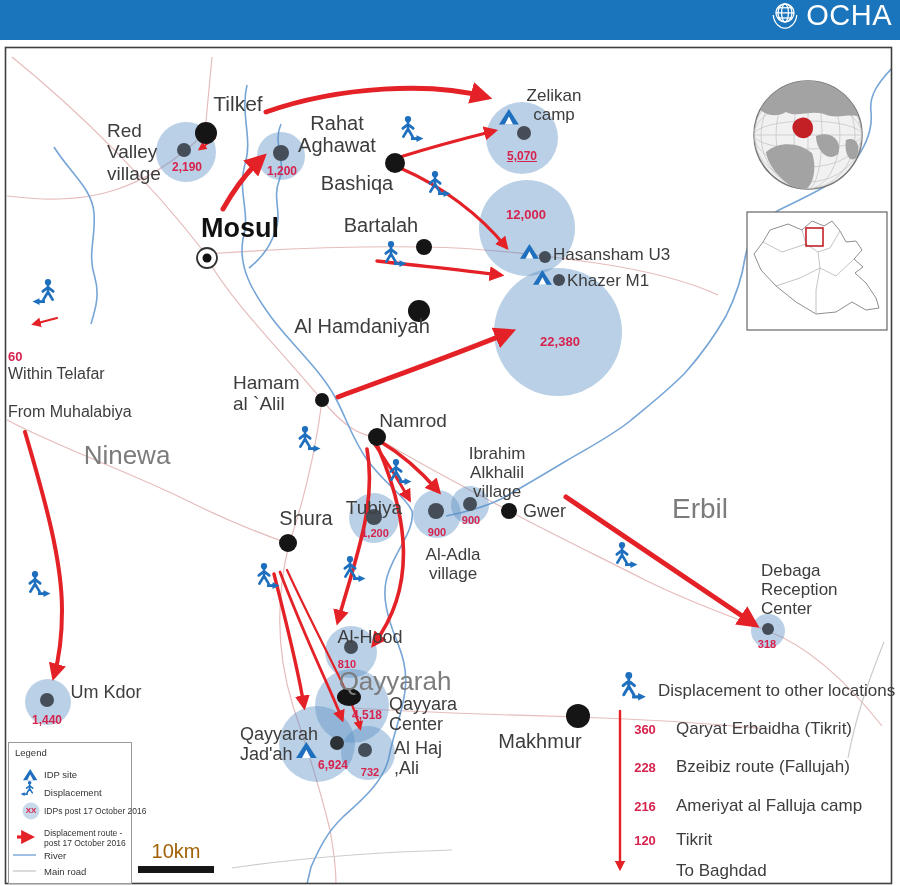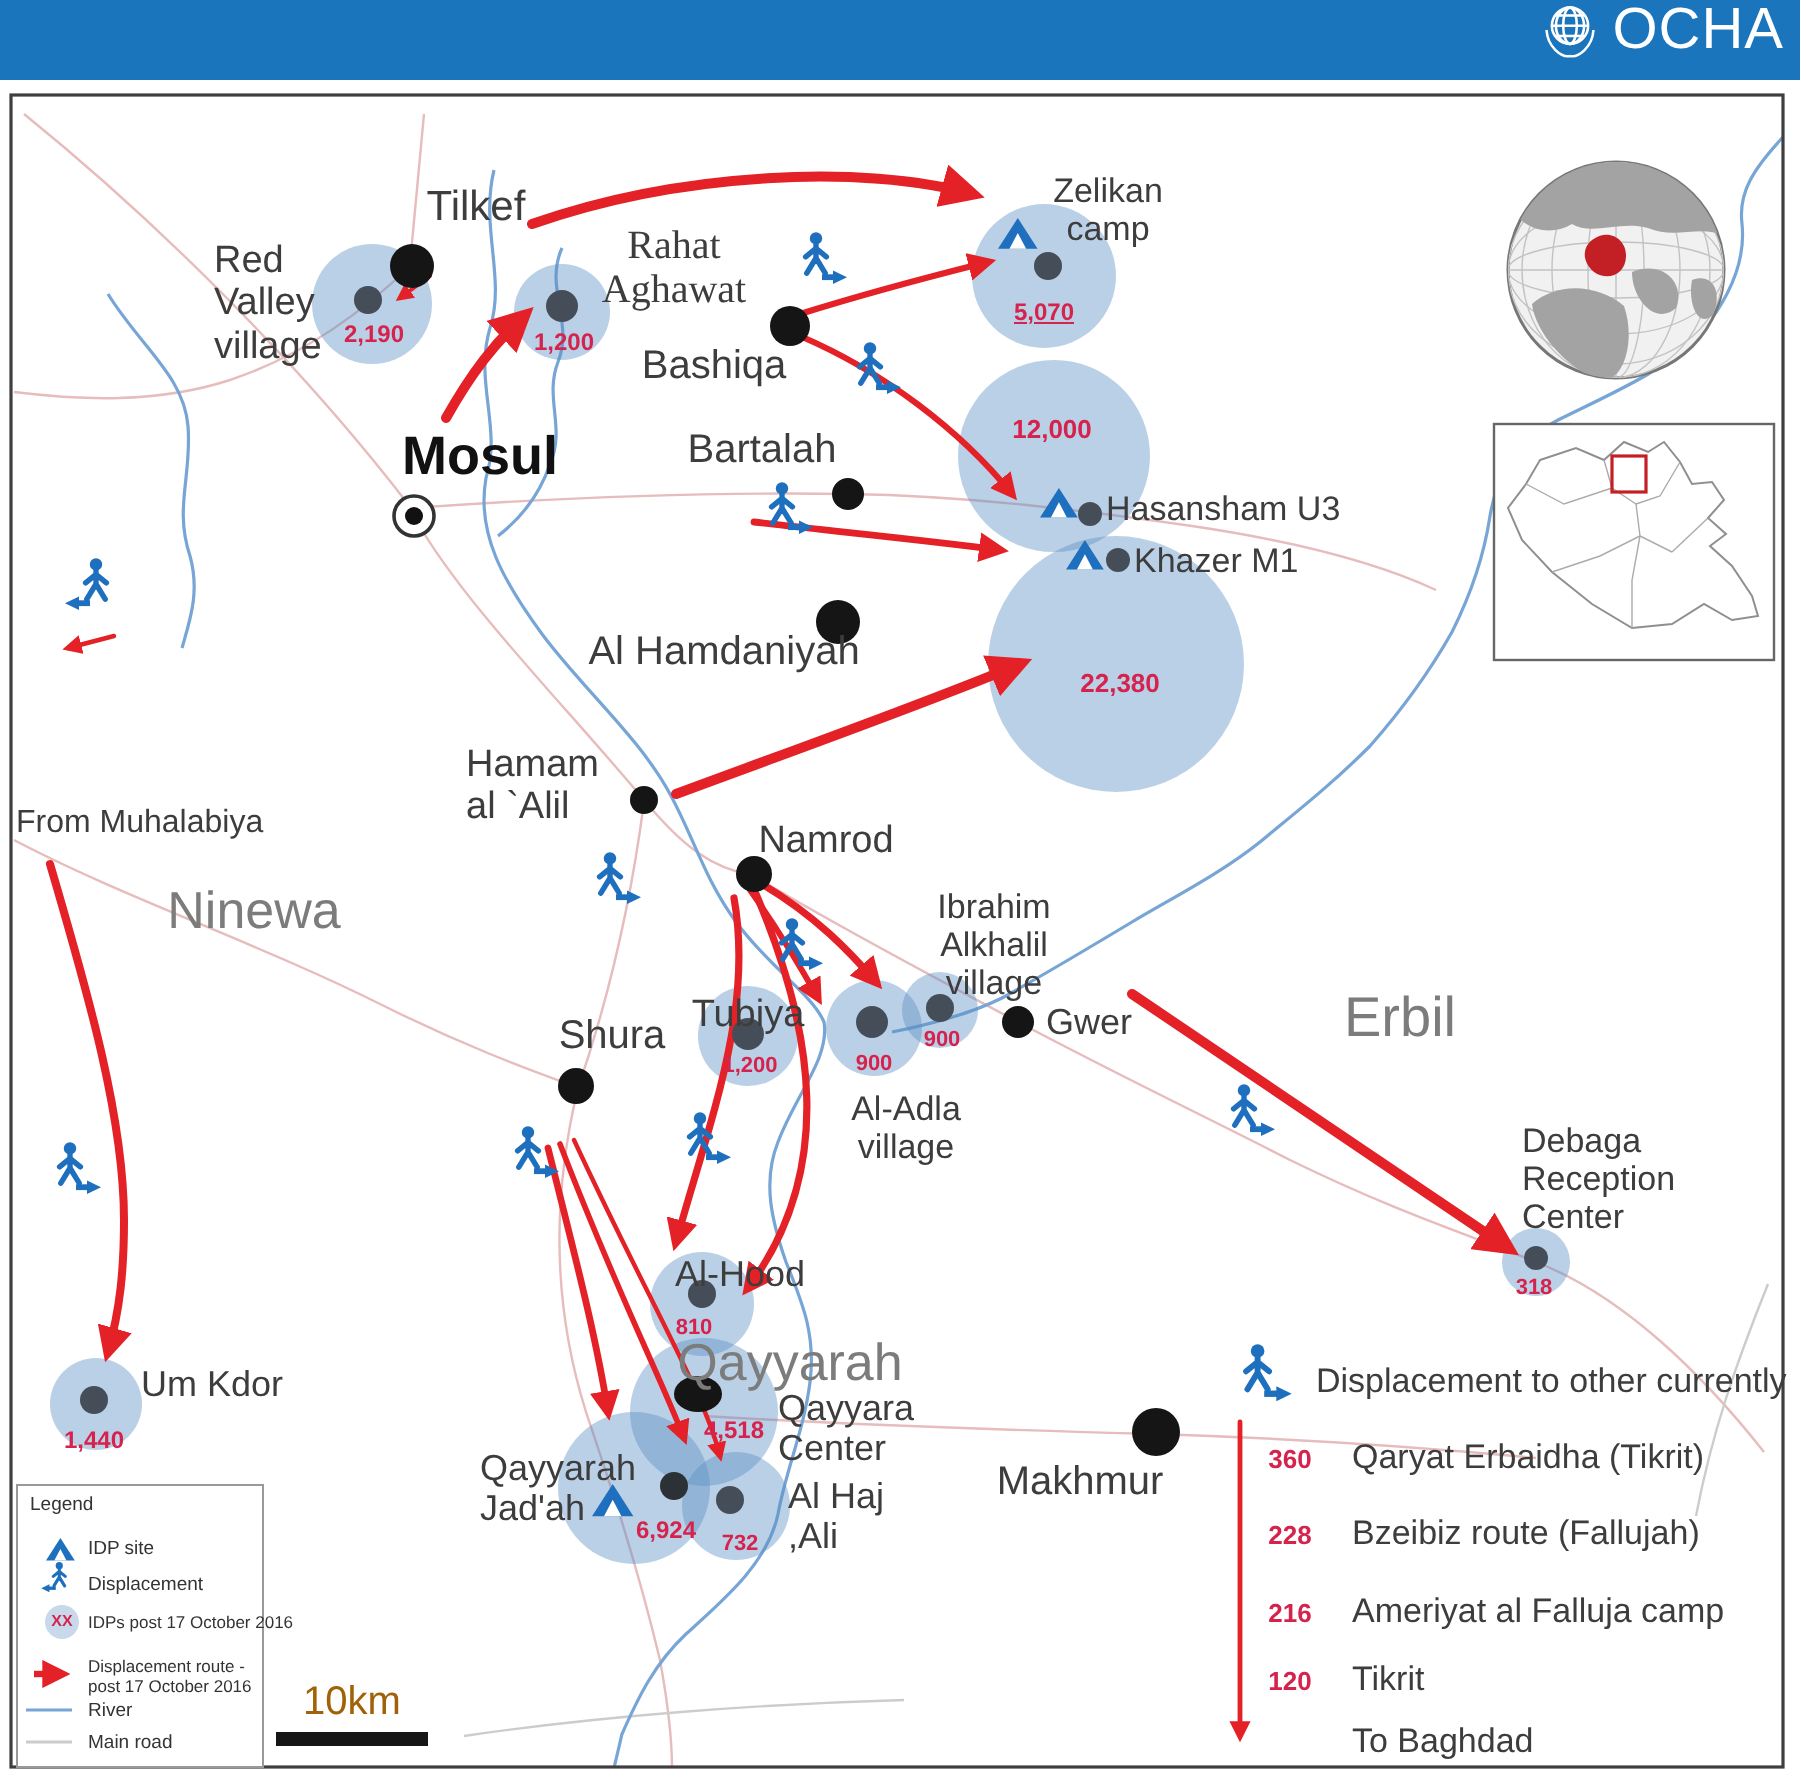--- a/index.html
+++ b/index.html
@@ -239,21 +239,21 @@
       </g>
     </g>
 
     <rect x="5.5" y="47.5" width="886" height="836" fill="none" stroke="#3f3f3f" stroke-width="1.6"></rect>
   </svg>
 
   <div class="t tc" style="left:238px;top:92px;font-size:21px;">Tilkef</div>
   <div class="t" style="left:107px;top:120px;font-size:19px;">Red
 Valley
 village</div>
-  <div class="t tc" style="left:337px;top:112px;font-size:20px;font-family:Liberation Serif, serif;">Rahat
+  <div class="t tc" style="left:337px;top:112px;font-size:20px;">Rahat
 Aghawat</div>
   <div class="t tc" style="left:357px;top:172px;font-size:20px;">Bashiqa</div>
   <div class="t tc" style="left:240px;top:213px;font-size:27px;font-weight:bold;color:#111;">Mosul</div>
   <div class="t tc" style="left:381px;top:214px;font-size:20px;">Bartalah</div>
   <div class="t tc" style="left:554px;top:86px;font-size:17px;">Zelikan
 camp</div>
   <div class="t" style="left:553px;top:245px;font-size:17px;">Hasansham U3</div>
   <div class="t" style="left:567px;top:271px;font-size:17px;">Khazer M1</div>
   <div class="t tc" style="left:362px;top:315px;font-size:20px;">Al Hamdaniyah</div>
   <div class="t" style="left:233px;top:372px;font-size:19px;">Hamam
@@ -277,37 +277,41 @@
   <div class="t" style="left:389px;top:694px;font-size:18px;">Qayyara
 Center</div>
   <div class="t" style="left:394px;top:738px;font-size:18px;">Al Haj
 ,Ali</div>
   <div class="t" style="left:240px;top:724px;font-size:18px;">Qayyarah
 Jad'ah</div>
   <div class="t tc" style="left:540px;top:730px;font-size:20px;">Makhmur</div>
   <div class="t tc" style="left:106px;top:682px;font-size:18px;">Um Kdor</div>
   <div class="t" style="left:8px;top:403px;font-size:16px;">From Muhalabiya</div>
 
+  <div class="t" style="left:8px;top:329px;font-size:16px;">
+    <span class="numl" style="position:static;font-size:13px;">60</span>
+    <span>Within Telafar</span>
+  </div>
 
   <div class="num" style="left:187px;top:160px;font-size:12px;">2,190</div>
   <div class="num" style="left:282px;top:164px;font-size:12px;">1,200</div>
   <div class="num" style="left:522px;top:149px;font-size:12px;text-decoration:underline;">5,070</div>
   <div class="num" style="left:526px;top:207px;font-size:13px;">12,000</div>
   <div class="num" style="left:560px;top:334px;font-size:13px;">22,380</div>
   <div class="num" style="left:375px;top:527px;font-size:11px;">1,200</div>
   <div class="num" style="left:437px;top:526px;font-size:11px;">900</div>
   <div class="num" style="left:471px;top:514px;font-size:11px;">900</div>
   <div class="num" style="left:767px;top:638px;font-size:11px;">318</div>
   <div class="num" style="left:347px;top:658px;font-size:11px;">810</div>
   <div class="num" style="left:367px;top:708px;font-size:12px;">4,518</div>
   <div class="num" style="left:333px;top:758px;font-size:12px;">6,924</div>
   <div class="num" style="left:370px;top:766px;font-size:11px;">732</div>
   <div class="num" style="left:47px;top:713px;font-size:12px;">1,440</div>
 
-  <div class="t" style="left:658px;top:681px;font-size:17px;">Displacement to other currently</div>
+  <div class="t" style="left:658px;top:681px;font-size:17px;">Displacement to other locations</div>
   <div class="num" style="left:645px;top:722px;font-size:13px;">360</div>
   <div class="t" style="left:676px;top:719px;font-size:17px;">Qaryat Erbaidha (Tikrit)</div>
   <div class="num" style="left:645px;top:760px;font-size:13px;">228</div>
   <div class="t" style="left:676px;top:757px;font-size:17px;">Bzeibiz route (Fallujah)</div>
   <div class="num" style="left:645px;top:799px;font-size:13px;">216</div>
   <div class="t" style="left:676px;top:796px;font-size:17px;">Ameriyat al Falluja camp</div>
   <div class="num" style="left:645px;top:833px;font-size:13px;">120</div>
   <div class="t" style="left:676px;top:830px;font-size:17px;">Tikrit</div>
   <div class="num" style="left:645px;top:864px;font-size:13px;margin-top:28px;">108</div>
   <div class="t" style="left:676px;top:861px;font-size:17px;">To Baghdad</div>

